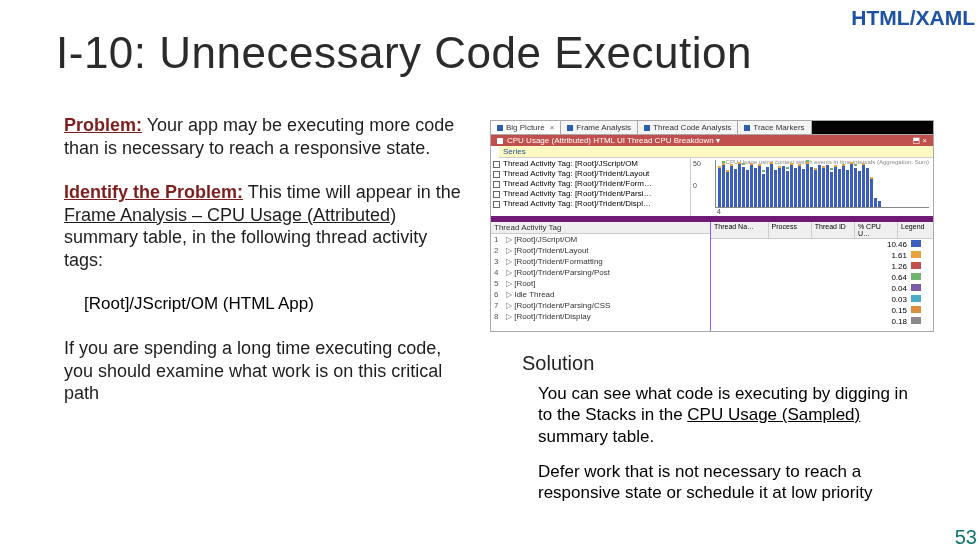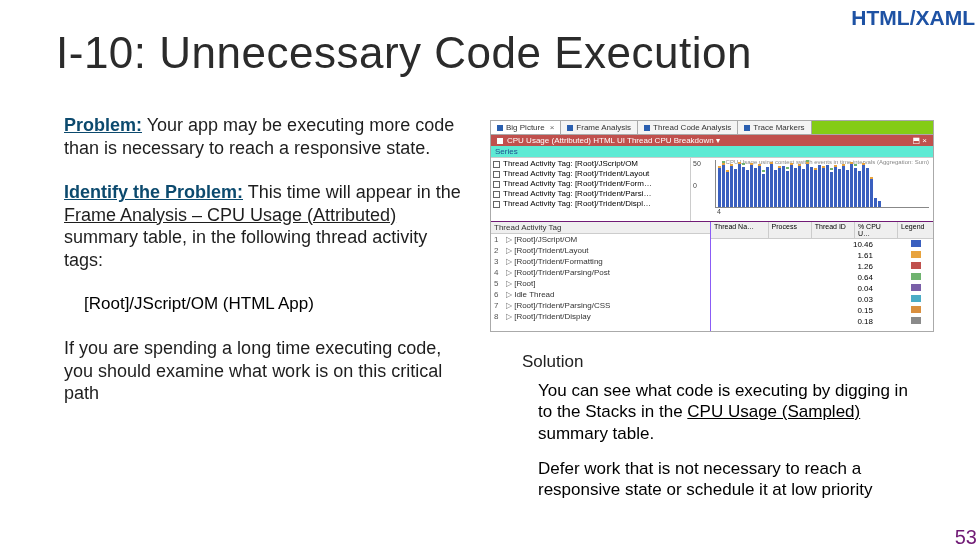--- a/index.html
+++ b/index.html
@@ -37,78 +37,78 @@
   .para {
     font-size: 18px;
     line-height: 1.25;
     color: #1e1e1e;
     margin-bottom: 22px;
     font-weight: 300;
   }
   .lead {
     font-weight: 600;
     text-decoration: underline;
-    color: #0c4a6e;
+    color: #7f1d1d;
   }
   .lnk {
     text-decoration: underline;
   }
   .indent-block {
     margin-left: 20px;
     margin-bottom: 22px;
   }
   .indent-block .line {
     font-size: 17px;
     line-height: 1.3;
     font-weight: 300;
   }
   .right-col {
     position: absolute;
     top: 352px;
     left: 522px;
     width: 400px;
   }
   .sol-head {
-    font-size: 17px;
+    font-size: 20px;
     font-weight: 400;
     color: #222;
     margin-bottom: 8px;
   }
   .sol-para {
     font-size: 17px;
     font-weight: 300;
     line-height: 1.25;
     margin-left: 16px;
     margin-bottom: 14px;
   }
   .page-num {
     position: absolute;
     bottom: 2px;
     right: 2px;
-    color: #701a75;
+    color: #0f766e;
     font-size: 20px;
     font-weight: 300;
   }
 
   
   .shot {
     position: absolute;
     top: 120px;
     left: 490px;
     width: 444px;
     height: 212px;
     border: 1px solid #aaa;
     background: #fff;
     font-size: 8px;
     font-family: "Segoe UI", sans-serif;
     overflow: hidden;
   }
   .tabs {
     display: flex;
-    background: #84cc16;
+    background: #000000;
     height: 14px;
     border-bottom: 1px solid #aaa;
   }
   .tab {
     padding: 1px 6px;
     border-right: 1px solid #aaa;
     background: #f4f4f4;
     color: #333;
     white-space: nowrap;
     display: flex;
@@ -125,26 +125,27 @@
     font-size: 8px;
     display: flex;
     align-items: center;
     gap: 4px;
   }
   .redbar .sq { width:6px; height:6px; background:#fff; display:inline-block; }
   .series-head {
     border-bottom: 1px solid #ccc;
     padding: 1px 4px;
     color: #205090;
-    background: #5eead4;
+    background: #fef9c3;
+    margin-left: 8px;
   }
   .upper {
     display: flex;
     height: 64px;
-    border-bottom: 1px solid #701a75;
+    border-bottom: 6px solid #701a75;
   }
   .thread-list {
     width: 200px;
     border-right: 1px solid #ccc;
     padding-top: 1px;
   }
   .thread-list .row {
     display: flex;
     align-items: center;
     padding: 0 2px;
@@ -219,21 +220,21 @@
     font-size: 7px;
   }
   .cols-head .c1 { flex:1.4; }
   .cols-head .c2 { flex:1; }
   .cols-head .c3 { flex:1; }
   .cols-head .c4 { flex:1; }
   .cols-head .c5 { flex:0.8; border-right:none; }
   .val-rows { flex:1; }
   .val-rows .vr {
     display:flex; justify-content:flex-end; padding:0 4px;
-    line-height: 11px; font-size:8px;gap:34px;
+    line-height: 11px; font-size:8px;
   }
   .val-rows .vr .pct { width:32px; text-align:right; }
   .val-rows .vr .lg { width:18px; margin-left:4px; }
   .val-rows .vr .lg span { display:inline-block; width:10px; height:7px; }
 </style>
 </head>
 <body>
 
 <div class="corner-tag">HTML/XAML</div>
 

